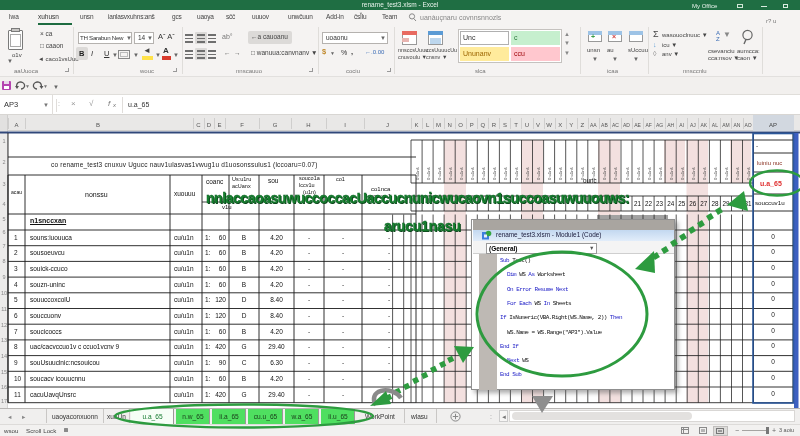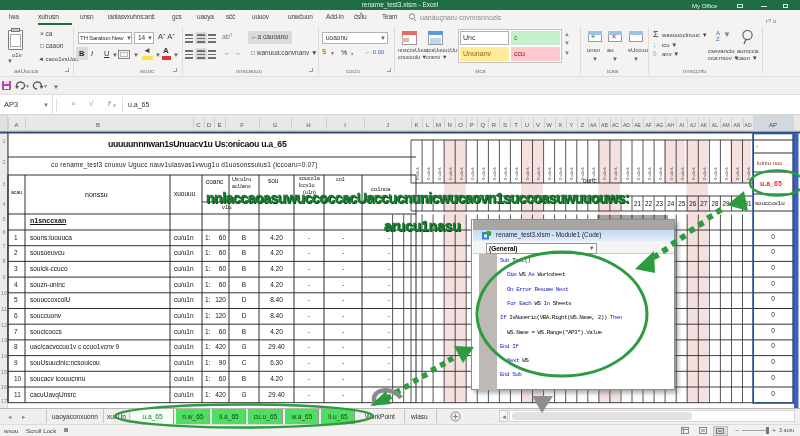--- a/index.html
+++ b/index.html
@@ -531,21 +531,20 @@
 <text x="773" y="269.9" font-size="6.5" fill="#222" text-anchor="middle">0</text>
 <text x="773" y="285.6" font-size="6.5" fill="#222" text-anchor="middle">0</text>
 <text x="773" y="301.3" font-size="6.5" fill="#222" text-anchor="middle">0</text>
 <text x="773" y="317.0" font-size="6.5" fill="#222" text-anchor="middle">0</text>
 <text x="773" y="332.7" font-size="6.5" fill="#222" text-anchor="middle">0</text>
 <text x="773" y="348.4" font-size="6.5" fill="#222" text-anchor="middle">0</text>
 <text x="773" y="364.1" font-size="6.5" fill="#222" text-anchor="middle">0</text>
 <text x="773" y="379.8" font-size="6.5" fill="#222" text-anchor="middle">0</text>
 <text x="773" y="395.5" font-size="6.5" fill="#222" text-anchor="middle">0</text>
 </svg>
-<div class="tx" style="left:108px;top:140px;font-size:8.8px;color:#111;font-weight:bold;letter-spacing:-0.35px">uuuuunnnwan1sUnuacv1u Us:onicaou u.a_65</div>
 <div class="tx" style="left:51px;top:162px;font-size:6.5px;color:#222;letter-spacing:0.2px">co rename_test3 cnuxuv Ugucc nauv1ulasvas1vwug1u d1uosonssulus1  (lccoaru=0.07)</div>
 <div class="tx" style="left:11px;top:189px;font-size:6px;color:#111;transform:scale(0.85,1);transform-origin:0 0">acau</div>
 <div class="tx" style="left:85px;top:191px;font-size:7px;color:#111;">nonssu</div>
 <div class="tx" style="left:174px;top:191px;font-size:6.5px;color:#111;">xuouuu</div>
 <div class="tx" style="left:206px;top:179px;font-size:6.5px;color:#111;">coanc</div>
 <div class="tx" style="left:222px;top:204px;font-size:6px;color:#111;">v1u</div>
 <div class="tx" style="left:232px;top:177px;font-size:5.5px;color:#111;">Us:u1ru</div>
 <div class="tx" style="left:232px;top:184px;font-size:5.5px;color:#111;">acUanx</div>
 <div class="tx" style="left:268px;top:178px;font-size:6.5px;color:#111;">sou</div>
 <div class="tx" style="left:299px;top:176px;font-size:5.5px;color:#111;">souco1a</div>

